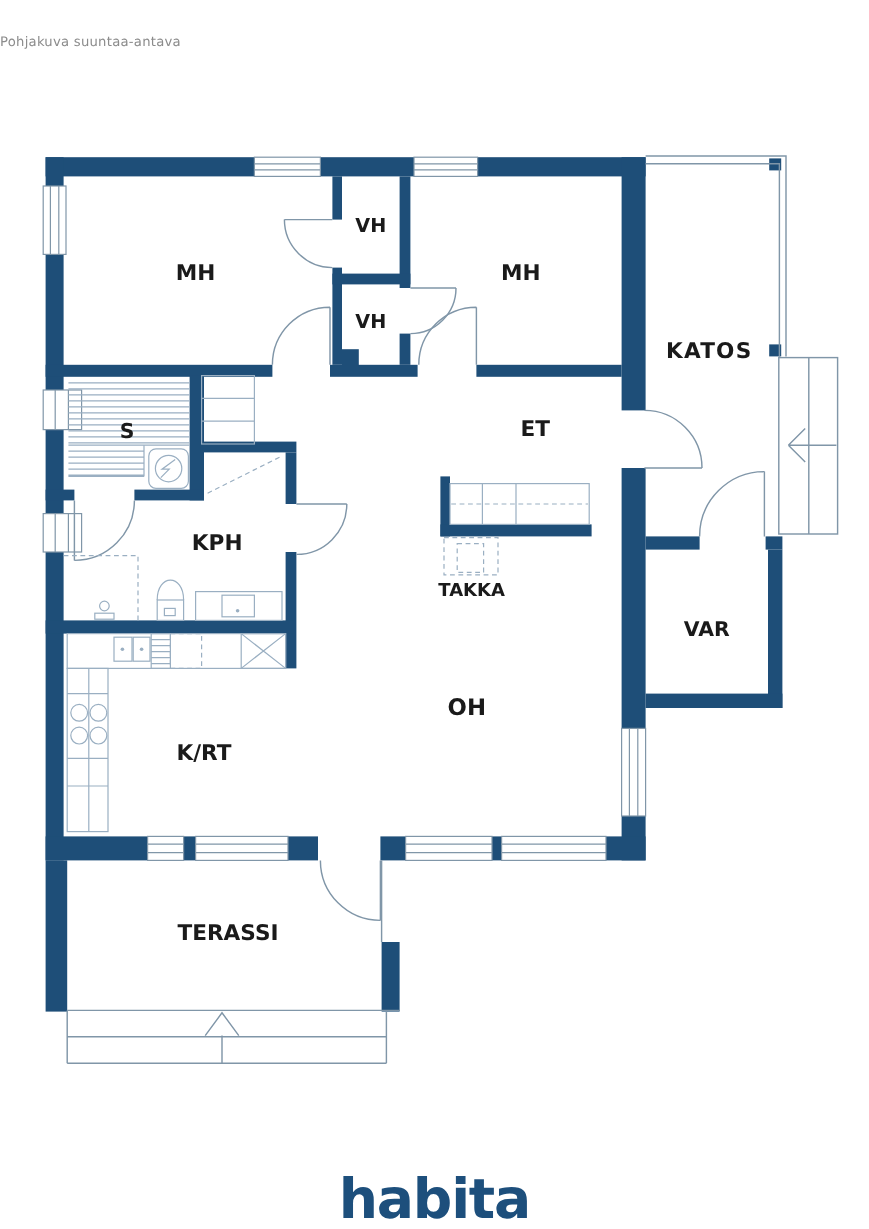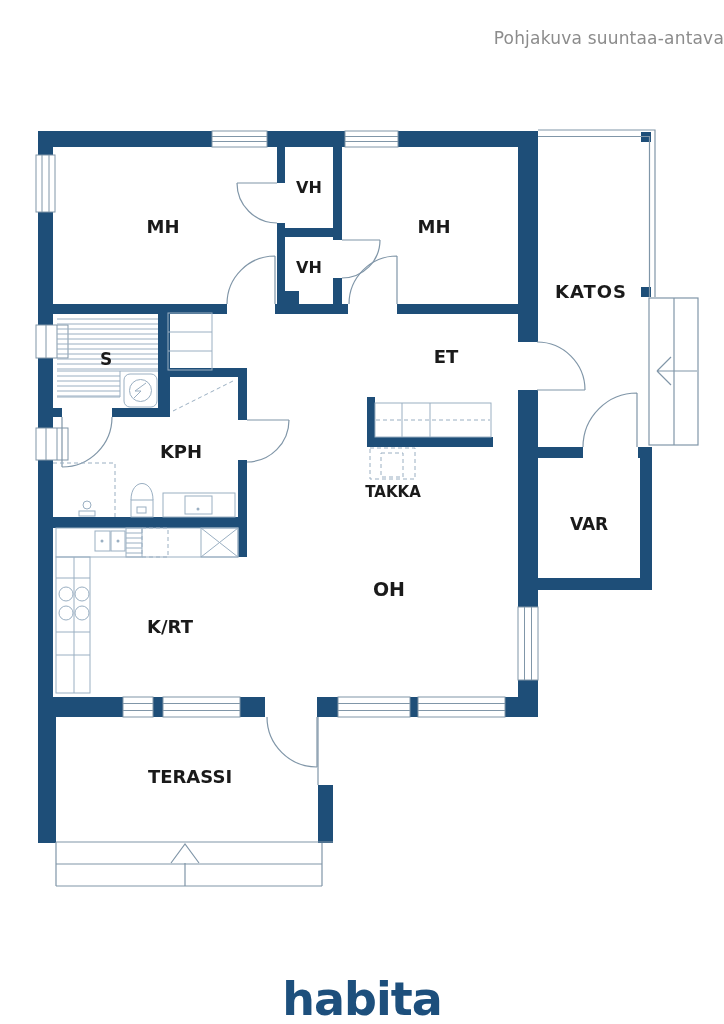--- a/index.html
+++ b/index.html
@@ -2,22 +2,22 @@
 <html style="--wall: #1E4E78; --fixture_line: #9AAFC2; --outline_line: #8096A8; --label_text: #1A1A1A; --title_text: #8C8C8C; --logo_blue: #1D4F7C; --background: #FFFFFF;"><head>
 <meta charset="utf-8">
 <style>
   :root{
     --wall:#1E4E78; --fixture_line:#9AAFC2; --outline_line:#8096A8;
     --label_text:#1A1A1A; --title_text:#8C8C8C; --logo_blue:#1D4F7C; --background:#FFFFFF;
   }
   html,body{margin:0;padding:0;background:var(--background);}
   .page{position:relative;width:724px;height:1024px;background:var(--background);overflow:hidden;
         font-family:"DejaVu Sans","Liberation Sans",sans-serif;}
-  .plan-title{position:absolute;top:28px;left:0;width:100%;text-align:right;
-        color:var(--title_text);font-size:17px;letter-spacing:.2px;}
+  .plan-title{position:absolute;top:28px;left:0;width:100%;text-align:left;
+        color:var(--title_text);font-size:11px;letter-spacing:.2px;}
   .logo{position:absolute;top:972px;left:0;width:100%;text-align:center;
         color:var(--logo_blue);font-size:46px;font-weight:800;letter-spacing:-1px;}
   svg{position:absolute;left:0;top:0;}
   .wall{fill:var(--wall);stroke:none;}
   .win{fill:#fff;stroke:var(--outline_line);stroke-width:1;}
   .winline{stroke:var(--outline_line);stroke-width:1;fill:none;}
   .ol{stroke:var(--outline_line);stroke-width:1.2;fill:none;}
   .fx{stroke:var(--fixture_line);stroke-width:1;fill:none;}
   .fxfill{fill:var(--fixture_line);stroke:none;}
   .dash{stroke-dasharray:4 3;}

